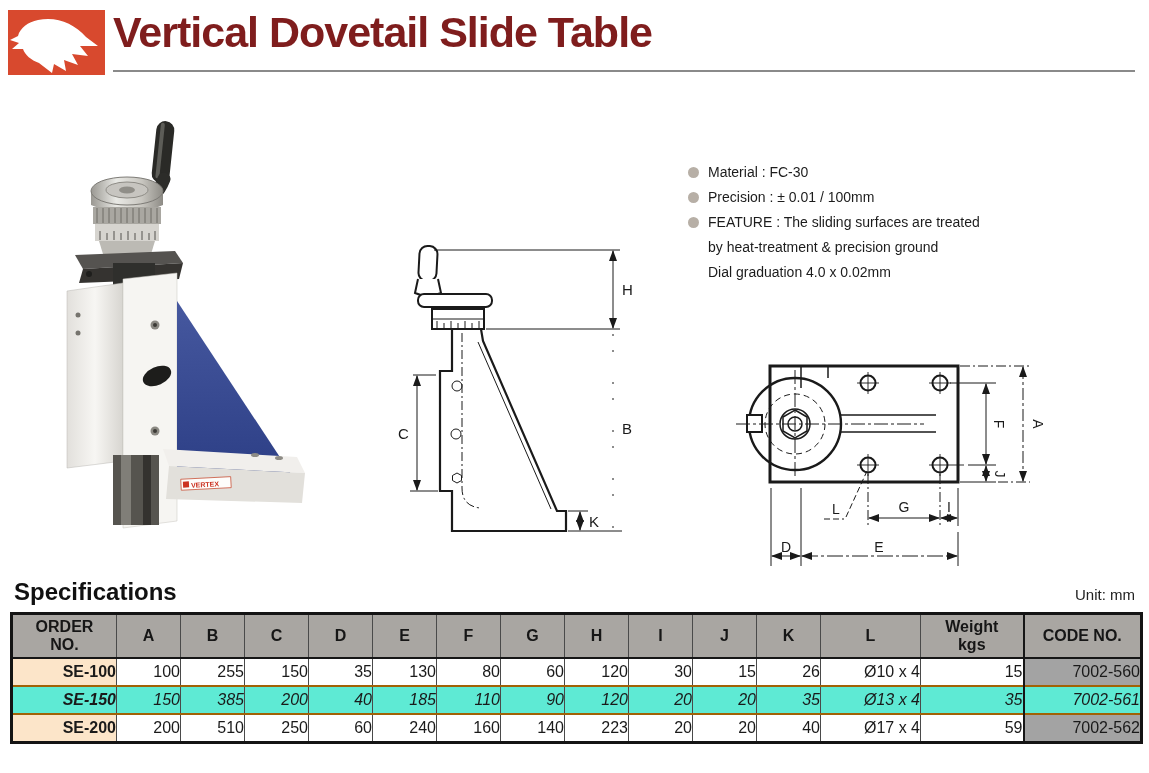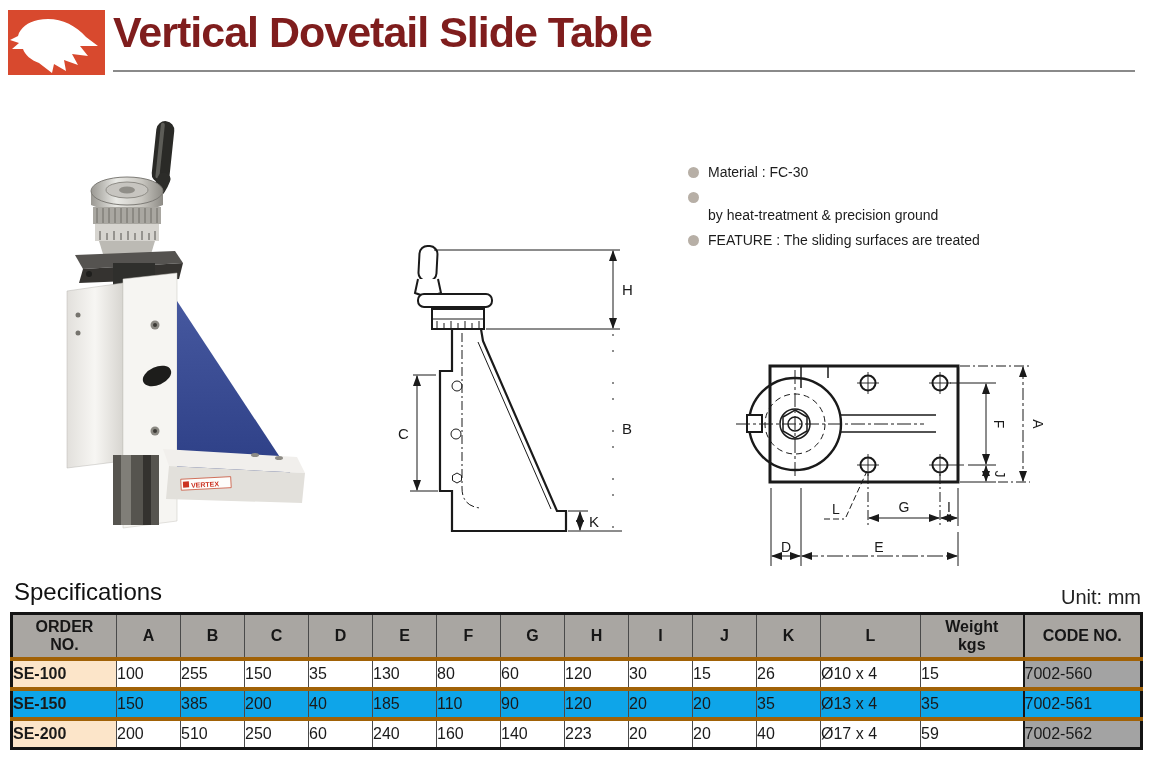--- a/index.html
+++ b/index.html
@@ -16,31 +16,31 @@
   .features{position:absolute;left:688px;top:140px;width:460px;font-size:14px;line-height:25px;color:#1c1c1c;margin-top:20px;}
   .feat-line{display:flex;align-items:flex-start;}
   .bullet{flex:0 0 11px;width:11px;height:11px;border-radius:50%;background:#b7afa6;margin:7px 9px 0 0;}
   .bullet.hidden{visibility:hidden;}
 
   
   .abs{position:absolute;}
   svg text{font-family:"Liberation Sans", sans-serif;}
 
   
-  .spec-heading{position:absolute;left:14px;top:578px;font-size:24px;font-weight:normal;color:#111;}
-  .unit-label{position:absolute;right:8px;top:586px;font-size:20px;color:#222;}
+  .spec-heading{position:absolute;left:14px;top:578px;font-size:24px;font-weight:bold;color:#111;}
+  .unit-label{position:absolute;right:14px;top:586px;font-size:15px;color:#222;}
 
   table.spec{position:absolute;left:10px;top:612px;width:1130px;border-collapse:collapse;
              table-layout:fixed;border:3px solid #141414;font-size:16px;}
   table.spec th{background:#a9a6a2;font-weight:bold;color:#161616;height:42px;
                 border-left:1px solid #4a4a4a;border-bottom:2px solid #161616;
                 white-space:pre-line;line-height:18px;text-align:center;padding:0;}
-  table.spec td{height:26px;text-align:left;border-left:1px solid #4a4a4a;
-                border-top:4px solid #a16207;background:#ffffff;padding:0;}
-  table.spec tr.alt td{background:#0ea5e9;}
+  table.spec td{height:26px;text-align:right;border-left:1px solid #4a4a4a;
+                border-top:2px solid #a16207;background:#ffffff;padding:0;}
+  table.spec tr.alt td{background:#5eead4;font-style:italic;}
   table.spec td.order{background:#fce5c9;font-weight:bold;}
   table.spec td.code{background:#a3a3a3;}
   table.spec th:first-child, table.spec td:first-child{border-left:none;}
   table.spec th.codeh, table.spec td.code{border-left:2px solid #161616;}
 </style>
 </head>
 <body>
 
 <div id="page">
 
@@ -288,28 +288,33 @@
     </g>
   </svg>
 
   <div class="features">
     <div class="feat-line">
       <span class="bullet"></span>
       <span>Material : FC-30</span>
     </div>
     <div class="feat-line">
       <span class="bullet"></span>
+      <span>Precision : ± 0.01 / 100mm</span>
+    </div>
+    <div class="feat-line">
+      <span class="bullet"></span>
+      <span>FEATURE : The sliding surfaces are treated</span>
     </div>
     <div class="feat-line">
       <span class="bullet hidden"></span>
       <span>by heat-treatment &amp; precision ground</span>
     </div>
     <div class="feat-line">
-      <span class="bullet"></span>
-      <span>FEATURE : The sliding surfaces are treated</span>
+      <span class="bullet hidden"></span>
+      <span>Dial graduation 4.0 x 0.02mm</span>
     </div>
   </div>
 
   <div class="spec-heading">Specifications</div>
   <div class="unit-label">Unit: mm</div>
 
   <table class="spec">
     <colgroup>
       <col style="width:105px">
       <col style="width:64px">

